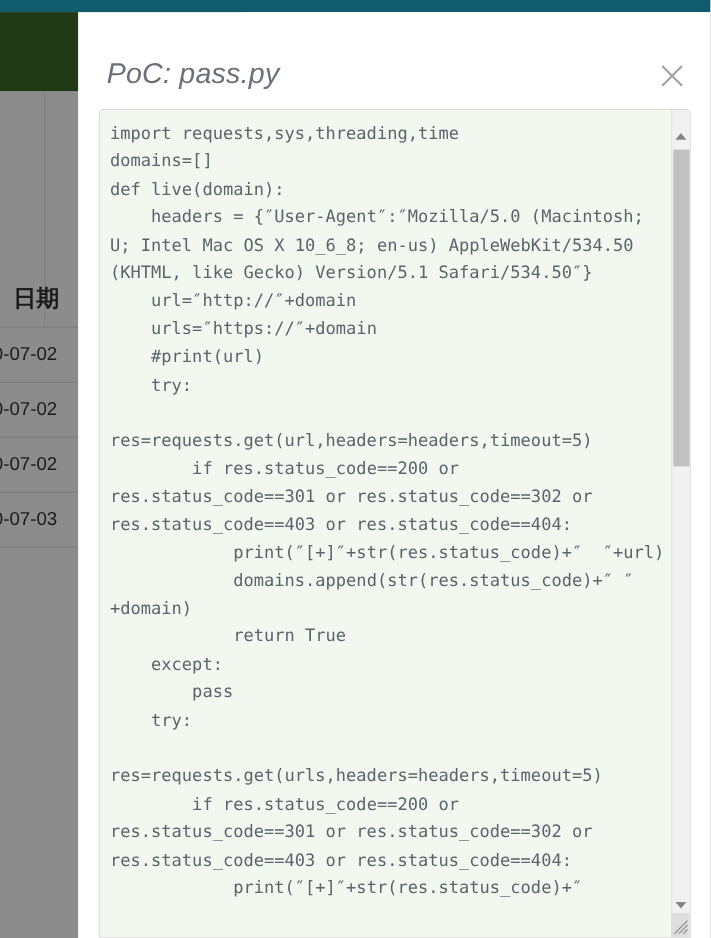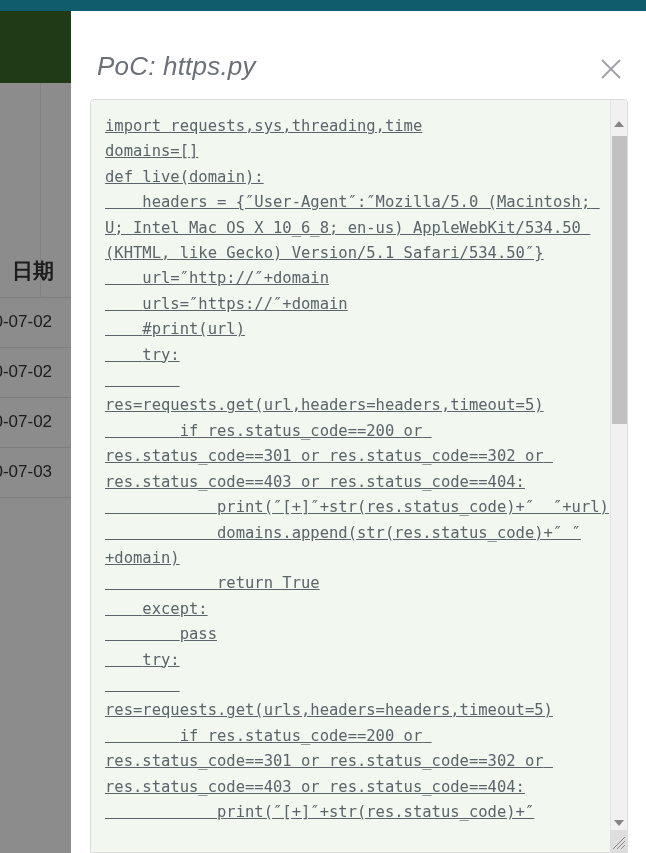--- a/index.html
+++ b/index.html
@@ -147,22 +147,21 @@
     top: 9px;
     width: 504px;
     font-family: "DejaVu Sans Mono", "Liberation Mono", monospace;
     font-size: 15.5px;
     line-height: 25.4px;
     color: #5b636b;
     white-space: pre-wrap;
     word-break: break-word;
     overflow-wrap: anywhere;
     letter-spacing: 0px;
-    margin: 5px;
-    text-decoration: underline;
+    margin: 0;
   }
 
   
   .scrollbar {
     position: absolute;
     right: 0;
     top: 0;
     width: 17px;
     height: 752px;
     background: #f1f1f1;
@@ -241,21 +240,21 @@
         </div>
       </div>
     </div>
   </div>
 
   <div class="dim"></div>
 
   <div class="modal">
 
     <div class="modal-header">
-      <div class="modal-title">PoC: https.py</div>
+      <div class="modal-title">PoC: pass.py</div>
       <div class="modal-close">
         <svg width="28" height="28" viewBox="0 0 28 28" aria-hidden="true">
           <line x1="5" y1="5" x2="23" y2="23" stroke="#7d8086" stroke-width="1.8"></line>
           <line x1="23" y1="5" x2="5" y2="23" stroke="#7d8086" stroke-width="1.8"></line>
         </svg>
       </div>
     </div>
 
     <div class="code-wrap">
       <pre class="code-text">import requests,sys,threading,time

